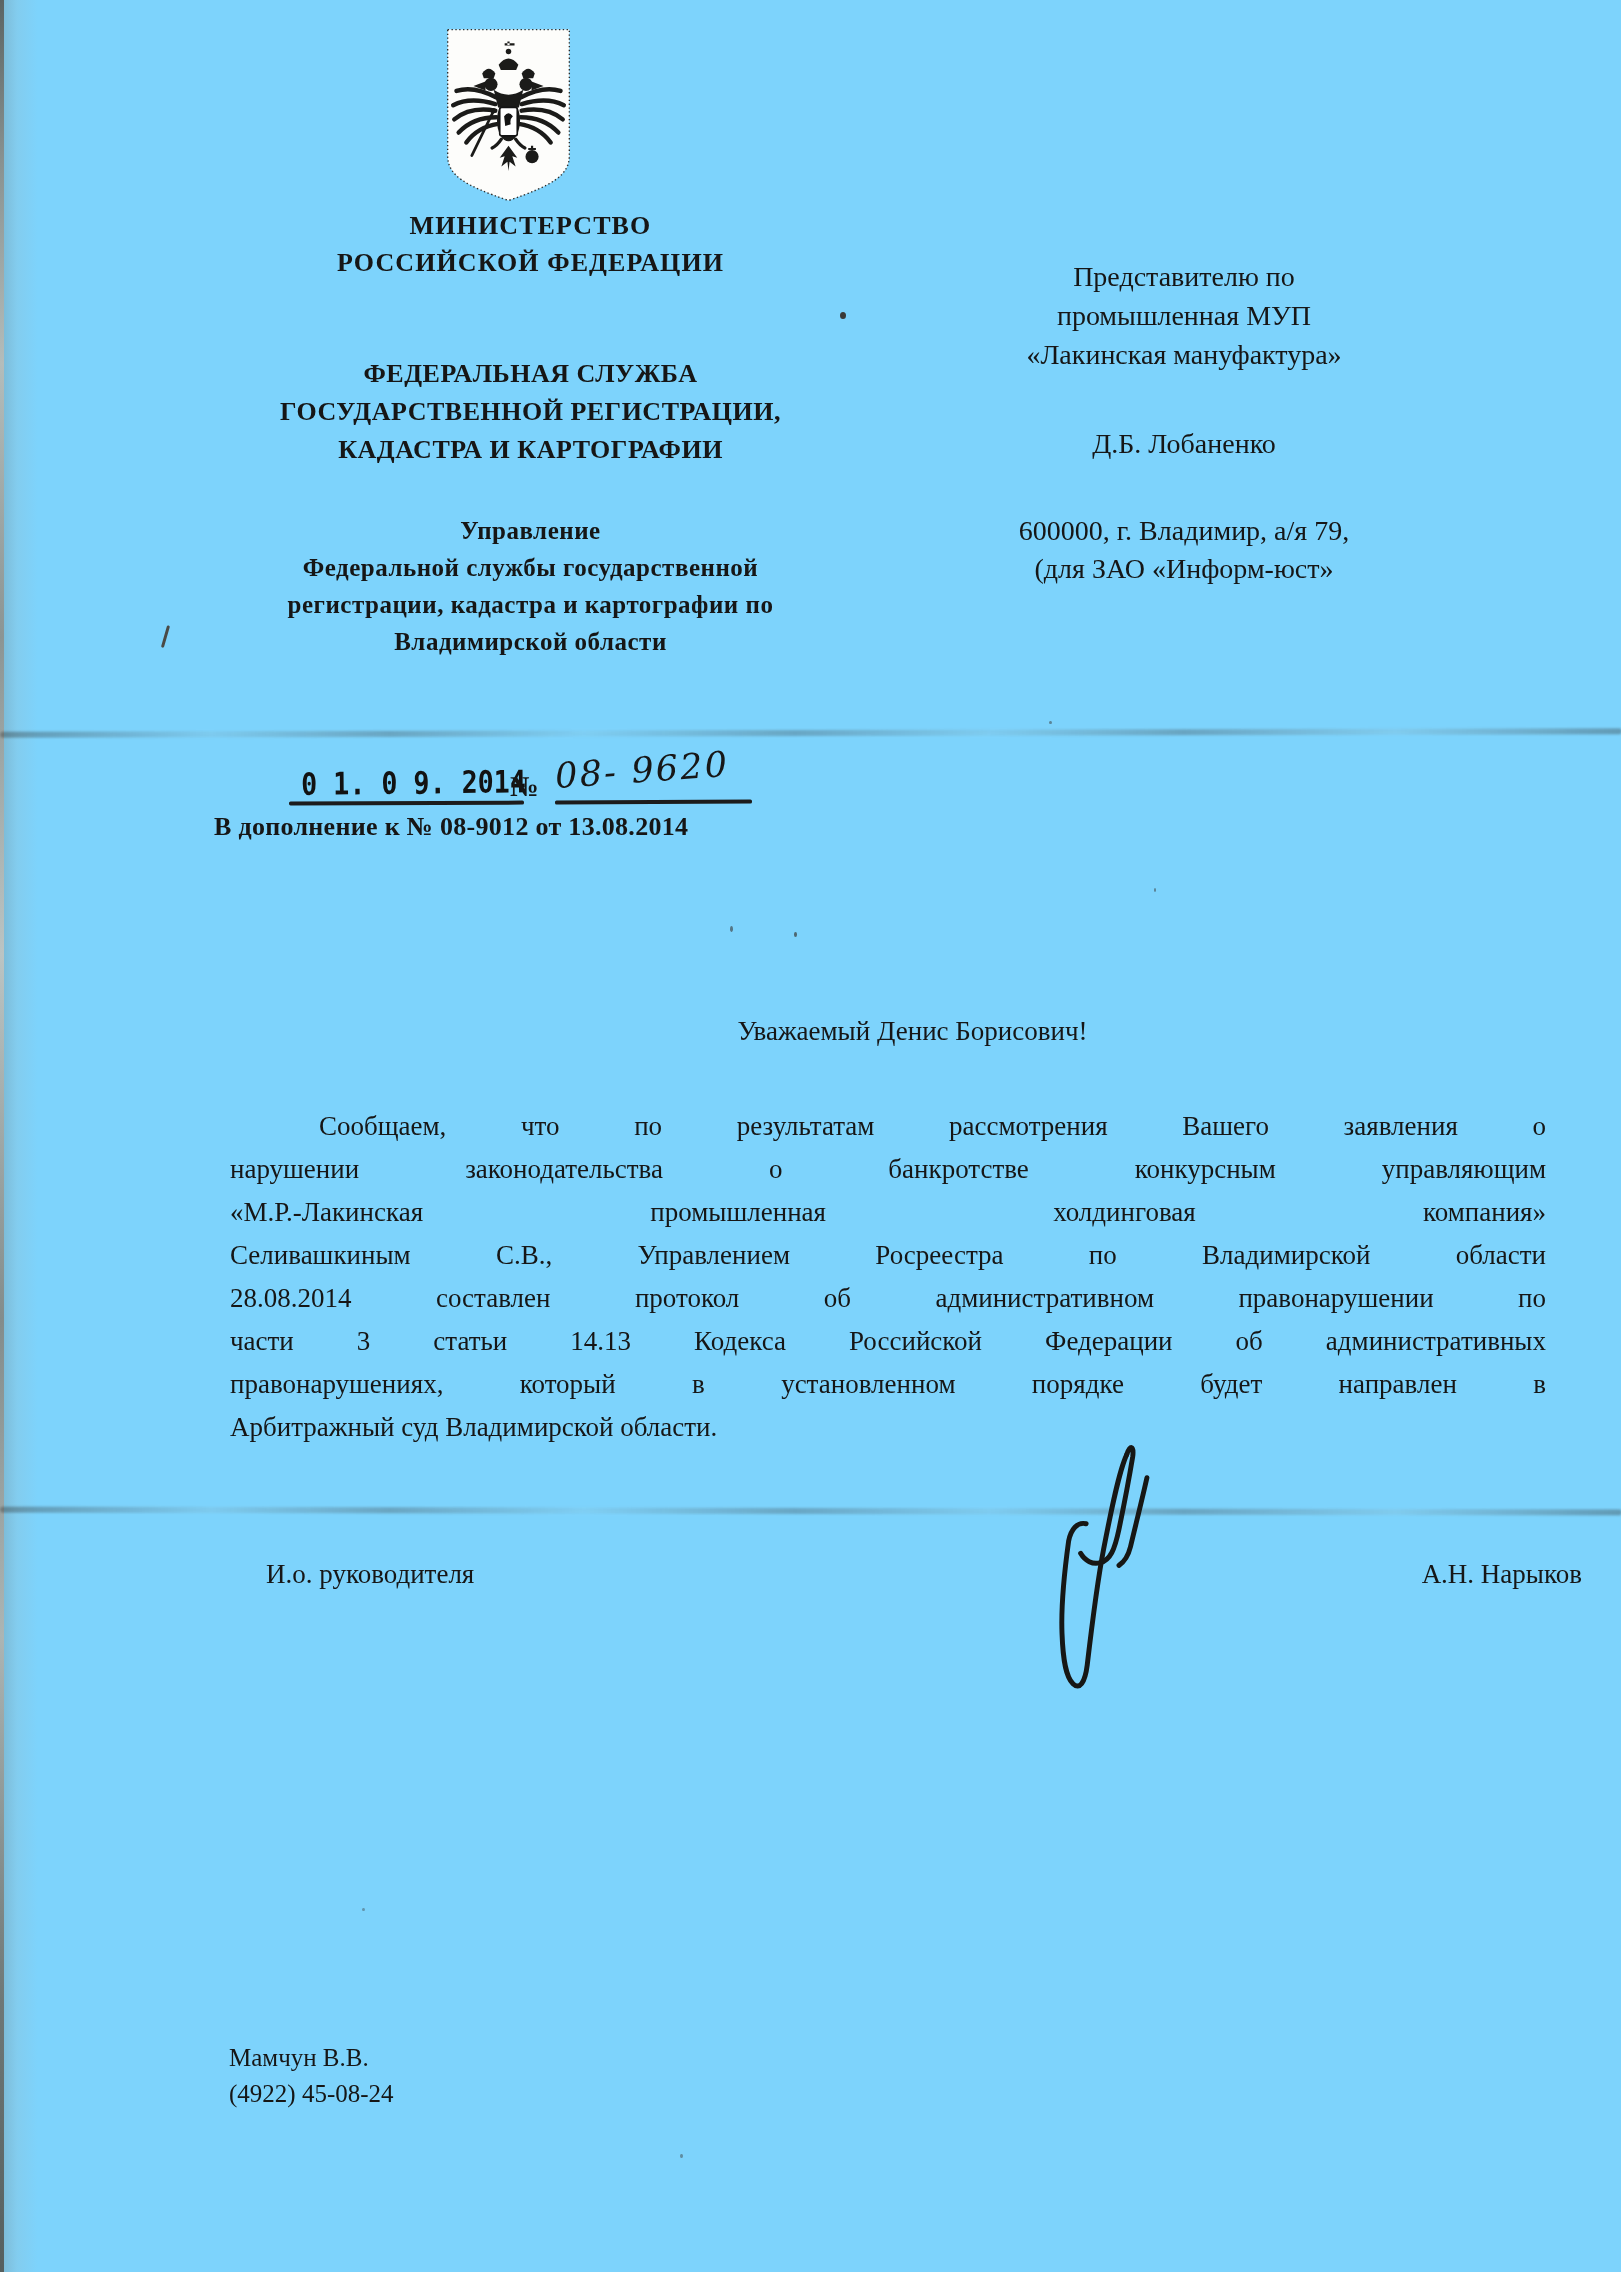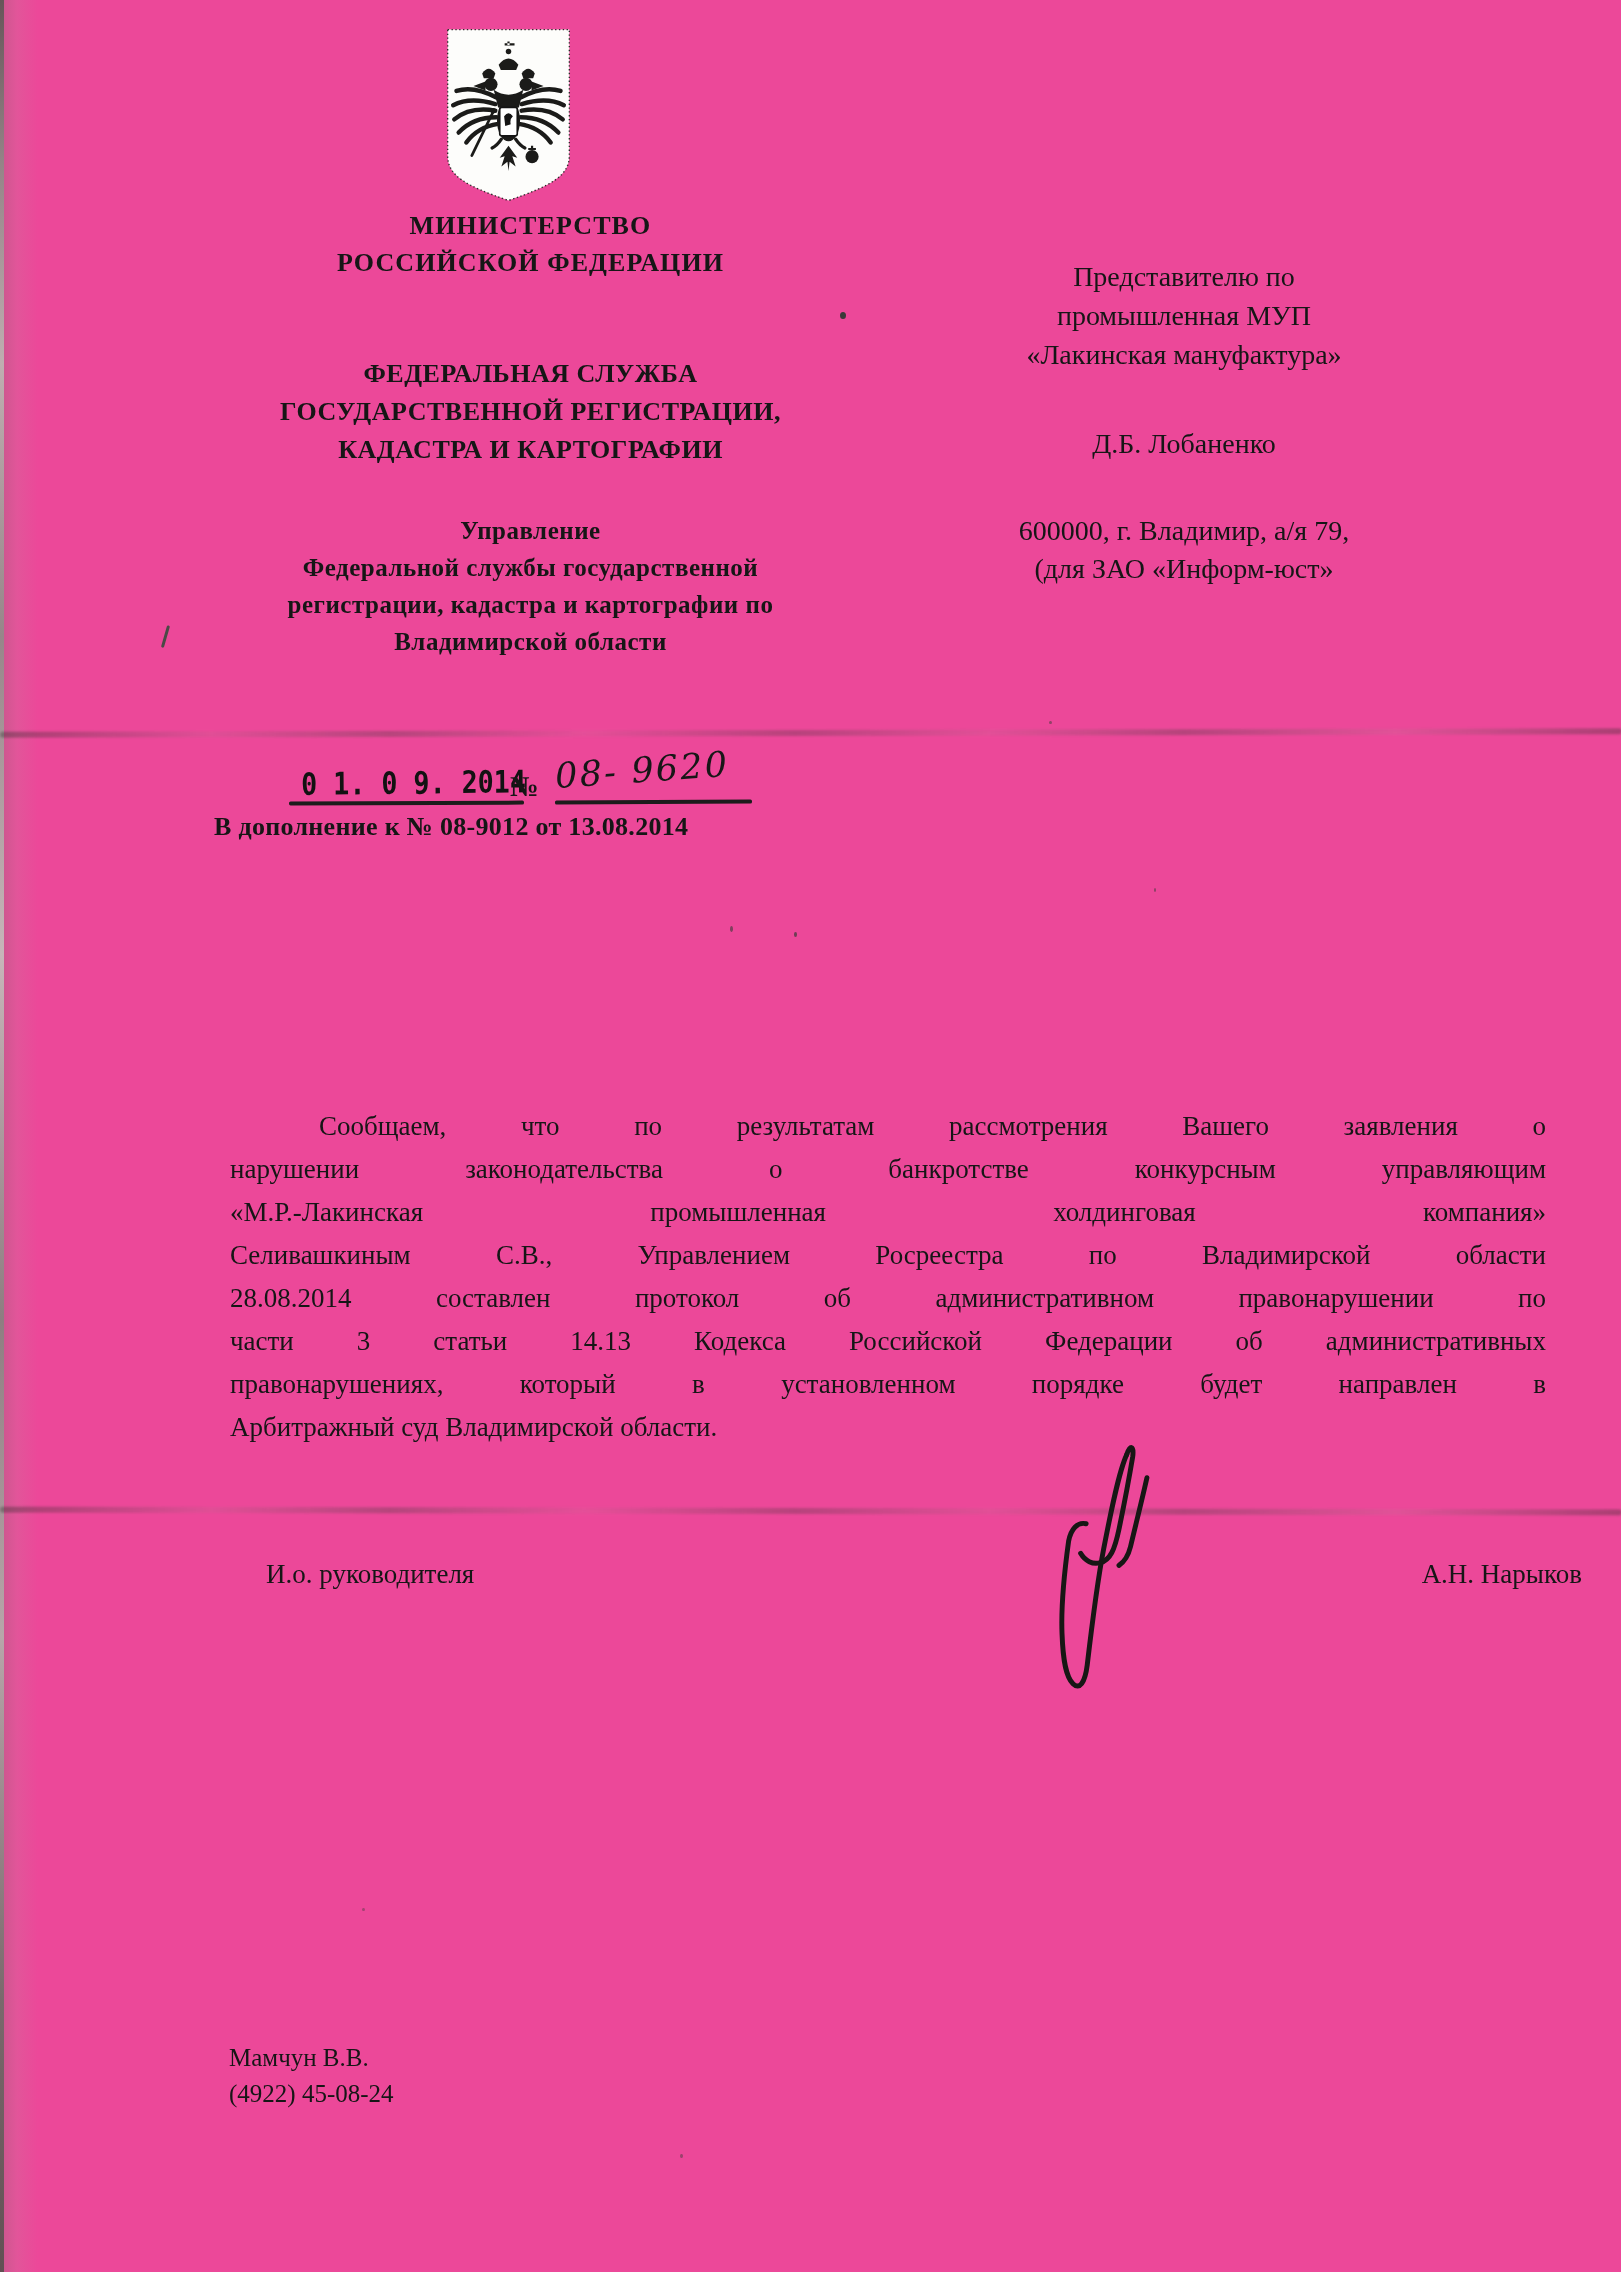--- a/index.html
+++ b/index.html
@@ -1,18 +1,18 @@
 <!DOCTYPE html>
 <html style="font-size:8.8px"><head>
 <meta charset="utf-8">
 <style>
   html,body{margin:0;padding:0;background:#e8e8e4;}
   .scan-page{
     position:relative; width:1622px; height:2273px;
-    background:#ec4899; overflow:hidden;
+    background:#7dd3fc; overflow:hidden;
     font-family:"Liberation Serif","DejaVu Serif",serif;
     color:#161616;
   }
   
   .edge-noise{position:absolute;left:0;top:0;width:38px;height:2273px;
     background:linear-gradient(90deg,rgba(120,120,112,.30),rgba(165,165,158,.14) 45%,rgba(200,200,195,0) 100%);}
   .edge-line{position:absolute;left:0;top:0;width:3.8px;height:2273px;opacity:.85;
     background:linear-gradient(180deg,#55554f 0%,#8a8a84 7%,#bdbdb6 16%,#8e8e88 28%,#c6c6c0 42%,#84847e 58%,#b4b4ae 72%,#6c6c66 88%,#4f4f49 100%);}
   .fold{position:absolute;left:0;width:1622px;filter:blur(1.1px);border-radius:3.3px;
     background:linear-gradient(90deg,rgba(40,40,38,.36),rgba(130,130,125,.10) 13%,rgba(60,60,58,.30) 24%,rgba(150,150,145,.08) 36%,rgba(52,52,50,.28) 49%,rgba(140,140,135,.10) 61%,rgba(58,58,56,.30) 73%,rgba(150,150,145,.12) 86%,rgba(44,44,42,.34));}
@@ -146,20 +146,21 @@
     <div>(для ЗАО «Информ-юст»</div>
   </div>
 
   <div class="date-stamp">0 1. 0 9. 2014</div>
   <div class="num-sign">№</div>
   <div class="num-handwritten">08- 9620</div>
   <div class="ref-underline ref-underline-1"></div>
   <div class="ref-underline ref-underline-2"></div>
   <div class="addition-line">В дополнение к № 08-9012 от 13.08.2014</div>
 
+  <div class="salutation">Уважаемый Денис Борисович!</div>
 
   <div class="body-block">
     <div class="body-line first">Сообщаем, что по результатам рассмотрения Вашего заявления о</div>
     <div class="body-line">нарушении законодательства о банкротстве конкурсным управляющим</div>
     <div class="body-line">«М.Р.-Лакинская промышленная холдинговая компания»</div>
     <div class="body-line">Селивашкиным С.В., Управлением Росреестра по Владимирской области</div>
     <div class="body-line">28.08.2014 составлен протокол об административном правонарушении по</div>
     <div class="body-line">части 3 статьи 14.13 Кодекса Российской Федерации об административных</div>
     <div class="body-line">правонарушениях, который в установленном порядке будет направлен в</div>
     <div class="body-line last">Арбитражный суд Владимирской области.</div>

